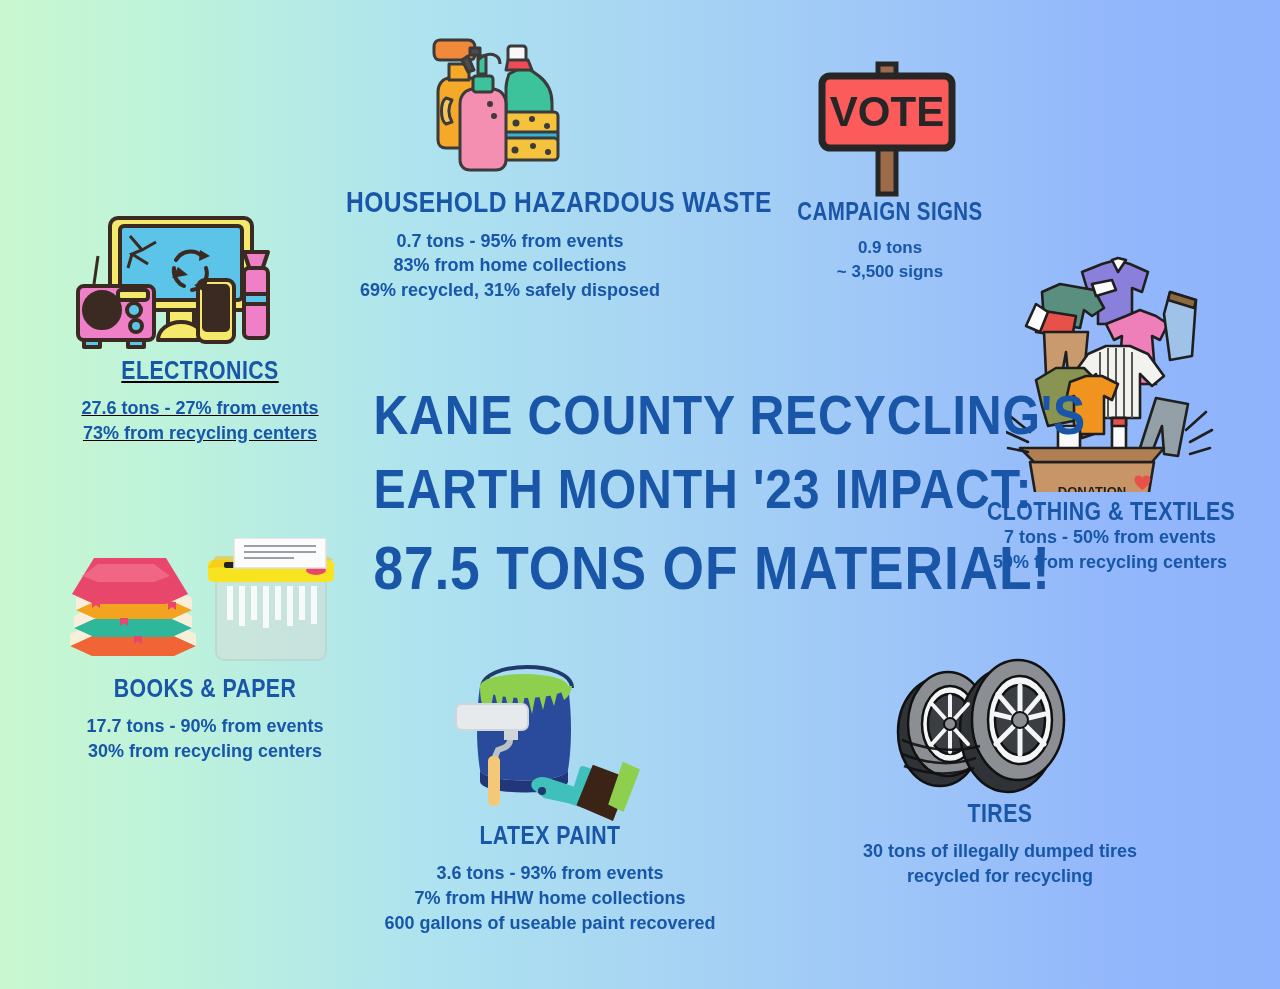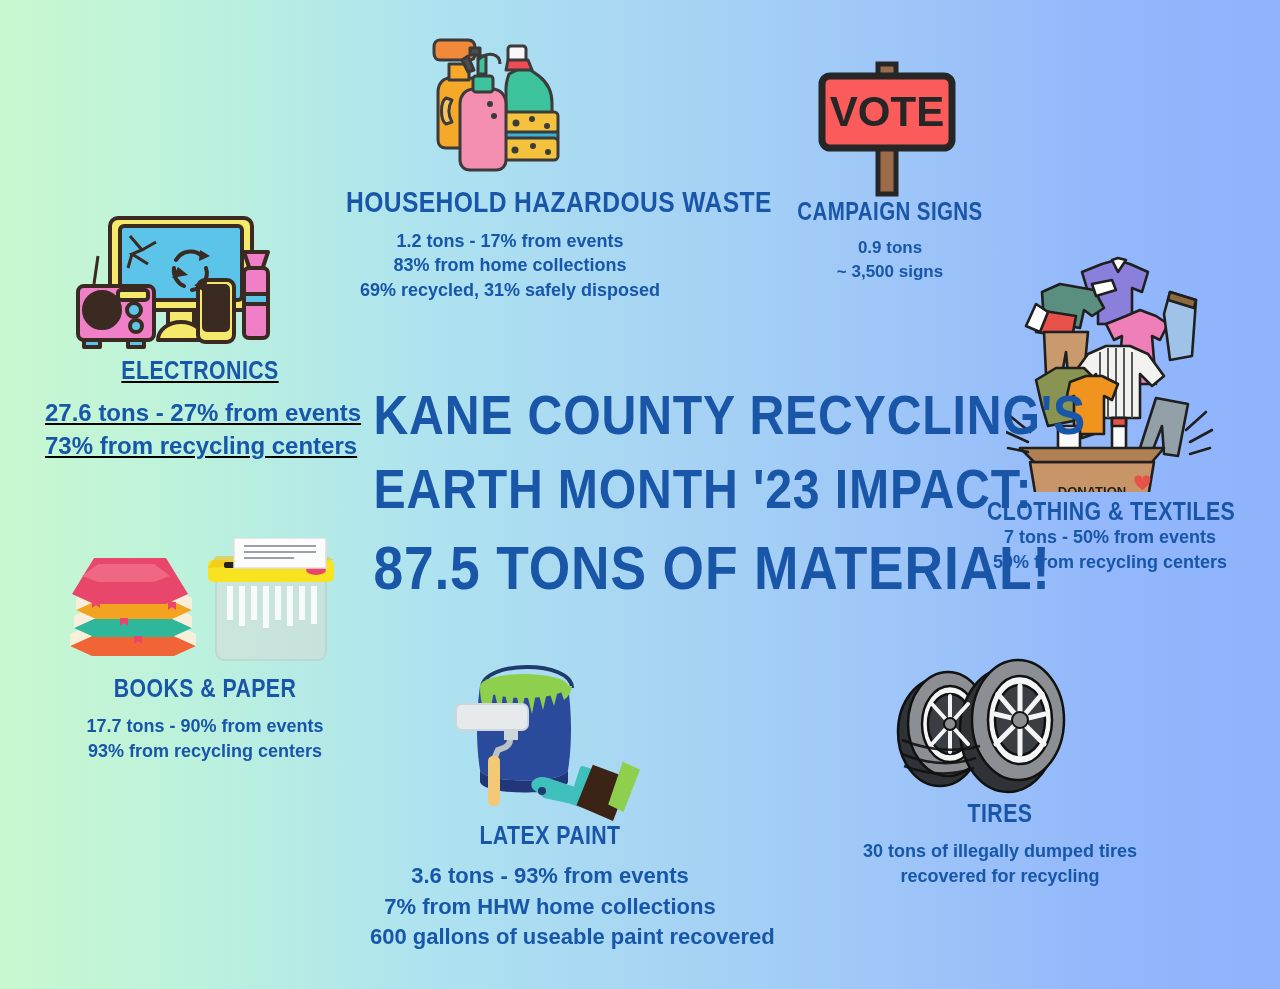--- a/index.html
+++ b/index.html
@@ -43,33 +43,33 @@
   #hhw        { left:310px; top:186px;  width:400px; }
   #hhw .cat-title { font-size:30px; }
   #hhw .cat-lines { font-size:18px; margin-top:11px; }
 
   #signs      { left:760px; top:198px;  width:260px; }
   #signs .cat-title { font-size:25px; }
   #signs .cat-lines { font-size:17px; margin-top:12px; }
 
   #elec       { left:45px;  top:357px;  width:310px;text-decoration:underline; }
   #elec .cat-title { font-size:26px; }
-  #elec .cat-lines { font-size:24px; margin-top:12px; }
+  #elec .cat-lines { font-size:18px; margin-top:12px; }
 
   #cloth      { left:960px; top:498px;  width:300px; }
   #cloth .cat-title { font-size:26px; }
   #cloth .cat-lines { font-size:18px; margin-top:0; }
 
   #books      { left:50px;  top:675px;  width:310px; }
   #books .cat-title { font-size:26px; }
   #books .cat-lines { font-size:18px; margin-top:12px; }
 
   #paint      { left:370px; top:822px;  width:360px; }
   #paint .cat-title { font-size:26px; }
-  #paint .cat-lines { font-size:22px; margin-top:12px; }
+  #paint .cat-lines { font-size:18px; margin-top:12px; }
 
   #tires      { left:840px; top:800px;  width:320px; }
   #tires .cat-title { font-size:26px; }
   #tires .cat-lines { font-size:18px; margin-top:12px; }
 
   .art { position:absolute; }
   #art-hhw   { left:416px; top:26px;  width:160px; height:160px; }
   #art-signs { left:812px; top:58px;  width:150px; height:140px; }
   #art-elec  { left:72px;  top:198px; width:206px; height:165px; }
   #art-cloth { left:1006px;top:248px; width:208px; height:244px; }
@@ -295,21 +295,21 @@
       <circle cx="72" cy="76" r="6" fill="#8b8f93" stroke="#111" stroke-width="2"></circle>
       <g stroke="#111" stroke-width="2.5" fill="none" opacity="0.9">
         <path d="M24 92 q40 16 78 6 M24 106 q40 16 74 4 M26 118 q38 14 70 2"></path>
       </g>
     </svg>
   </div>
 
   <div class="block" id="hhw">
     <div class="cat-title">HOUSEHOLD HAZARDOUS WASTE</div>
     <div class="cat-lines">
-      <div>1.2 tons - 17% from events</div>
+      <div>0.7 tons - 95% from events</div>
       <div>83% from home collections</div>
       <div>69% recycled, 31% safely disposed</div>
     </div>
   </div>
 
   <div class="block" id="signs">
     <div class="cat-title">CAMPAIGN SIGNS</div>
     <div class="cat-lines">
       <div>0.9 tons</div>
       <div>~ 3,500 signs</div>
@@ -329,38 +329,38 @@
     <div class="cat-lines">
       <div>7 tons - 50% from events</div>
       <div>50% from recycling centers</div>
     </div>
   </div>
 
   <div class="block" id="books">
     <div class="cat-title">BOOKS &amp; PAPER</div>
     <div class="cat-lines">
       <div>17.7 tons - 90% from events</div>
-      <div>93% from recycling centers</div>
+      <div>30% from recycling centers</div>
     </div>
   </div>
 
   <div class="block" id="paint">
     <div class="cat-title">LATEX PAINT</div>
     <div class="cat-lines">
       <div>3.6 tons - 93% from events</div>
       <div>7% from HHW home collections</div>
       <div>600 gallons of useable paint recovered</div>
     </div>
   </div>
 
   <div class="block" id="tires">
     <div class="cat-title">TIRES</div>
     <div class="cat-lines">
       <div>30 tons of illegally dumped tires</div>
-      <div>recovered for recycling</div>
+      <div>recycled for recycling</div>
     </div>
   </div>
 
   <div class="block" id="headline">
     <div>KANE COUNTY RECYCLING'S</div>
     <div>EARTH MONTH '23 IMPACT:</div>
     <div class="big">87.5 TONS OF MATERIAL!</div>
   </div>
 
 </div>

